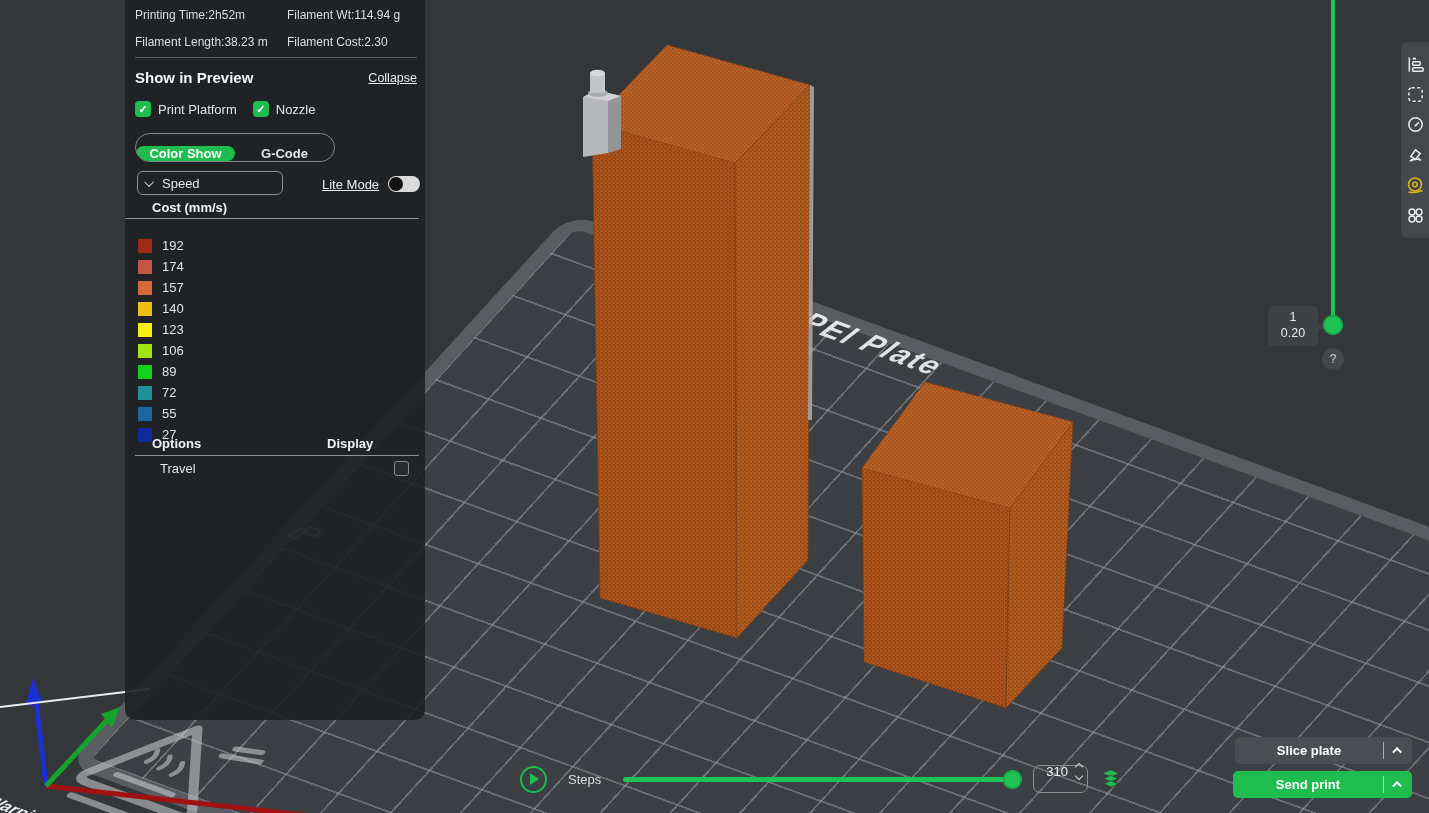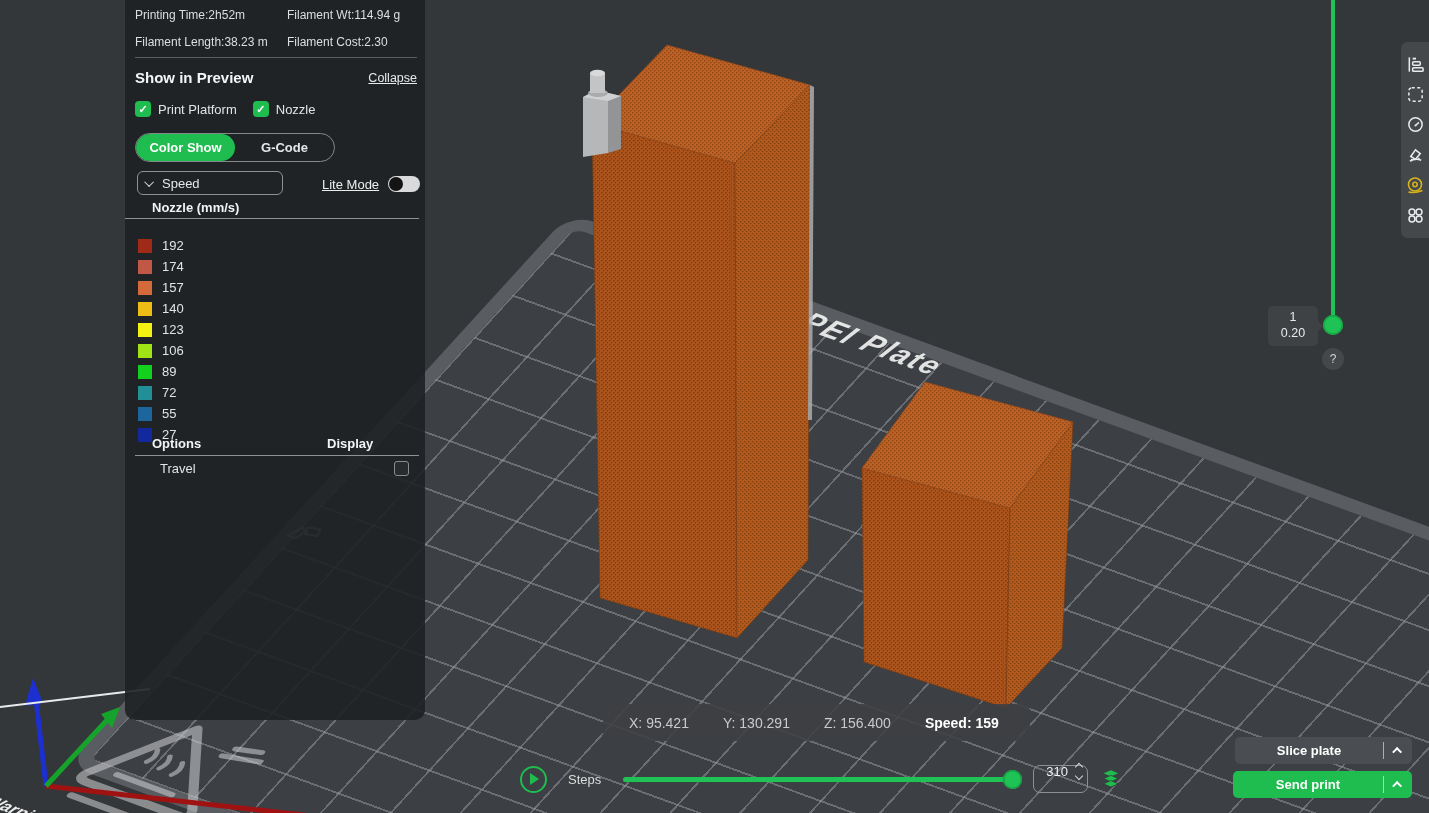--- a/index.html
+++ b/index.html
@@ -47,21 +47,21 @@
   .d1 { top:57px; } .d2 { top:218px; left:0; right:6px; background:#8f9295; }
   .d3 { top:455px; left:10px; right:6px; background:#8f9295; }
   .panel-header { position:absolute; top:69px; left:10px; font-size:15px; font-weight:bold; color:#f4f5f6; }
   .collapse { position:absolute; top:71px; right:8px; font-size:12.5px; color:#e8e9ea; text-decoration:underline; cursor:pointer; }
   .cb-row { position:absolute; top:101px; left:10px; display:flex; gap:16px; }
   .cb { display:flex; align-items:center; gap:7px; font-size:13px; color:#e2e3e4; }
   .cb-box { width:16px; height:16px; border-radius:4px; background:#1fbc4f;
     display:flex; align-items:center; justify-content:center;
     color:#fff; font-size:11px; font-weight:bold; }
   .segmented { position:absolute; top:133px; left:10px; width:200px; height:29px;
-    border:1px solid #85888b; border-radius:15px; display:flex; overflow:hidden; }
+    border:1px solid #85888b; border-radius:15px; display:flex; overflow:hidden;align-items:flex-end; }
   .seg { flex:1; display:flex; align-items:center; justify-content:center;
     font-size:13px; font-weight:bold; color:#e6e7e8; cursor:pointer; }
   .seg.active { background:#1fbc4f; color:#fff; border-radius:15px; }
   .dropdown { position:absolute; top:171px; left:12px; width:146px; height:24px;
     border:1px solid #8e9194; border-radius:6px; display:flex; align-items:center;
     padding:0 9px; gap:8px; font-size:13px; color:#e6e7e8; cursor:pointer; }
   .chev { width:7px; height:7px; border-left:1.6px solid #d8d9da; border-bottom:1.6px solid #d8d9da; display:inline-block; }
   .chev.down { transform:rotate(-45deg) translateY(-2px); }
   .chev.up { border:none; border-left:2px solid #fff; border-top:2px solid #fff; transform:rotate(45deg) translateY(2px); }
   .lite { position:absolute; top:176px; left:197px; display:flex; align-items:center; gap:9px; }
@@ -232,21 +232,21 @@
       <span class="chev down"></span>
       <span>Speed</span>
     </div>
     <div class="lite">
       <span class="lite-label">Lite Mode</span>
       <span class="toggle">
           <span class="knob"></span>
         </span>
     </div>
 
-    <div class="legend-title">Nozzle (mm/s)</div>
+    <div class="legend-title">Cost (mm/s)</div>
     <div class="divider d2"></div>
 
     <div class="legend">
       <div class="legend-row">
           <span class="swatch" style="background: rgb(158, 42, 23);"></span>
           <span class="legend-val">192</span>
         </div>
       <div class="legend-row">
           <span class="swatch" style="background: rgb(193, 87, 70);"></span>
           <span class="legend-val">174</span>
@@ -287,26 +287,20 @@
 
     <div class="opt-header oh1">Options</div>
     <div class="opt-header oh2">Display</div>
     <div class="divider d3"></div>
     <div class="travel-row">
       <span class="travel-label">Travel</span>
       <span class="empty-box"></span>
     </div>
   </div>
 
-  <div id="statusbar">
-    <span class="status-item"><span>X:</span> <span>95.421</span></span>
-    <span class="status-item"><span>Y:</span> <span>130.291</span></span>
-    <span class="status-item"><span>Z:</span> <span>156.400</span></span>
-    <span class="status-item speed"><span>Speed:</span> <span>159</span></span>
-  </div>
 
   <div id="stepsbar">
     <div class="play-btn">
         <div class="play-tri"></div>
       </div>
     <span class="steps-label">Steps</span>
     <div class="slider">
       <div class="track"></div>
       <div class="handle"></div>
     </div>

